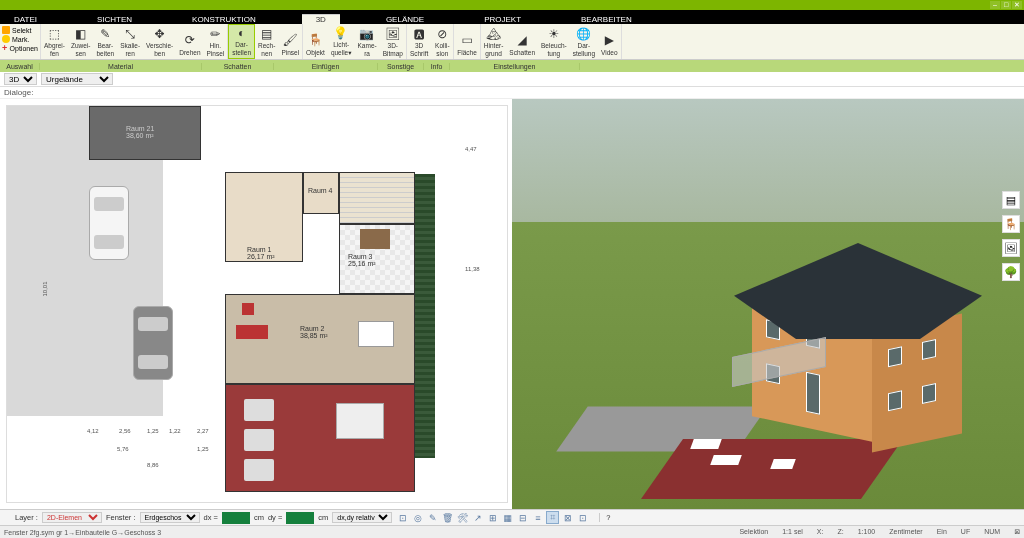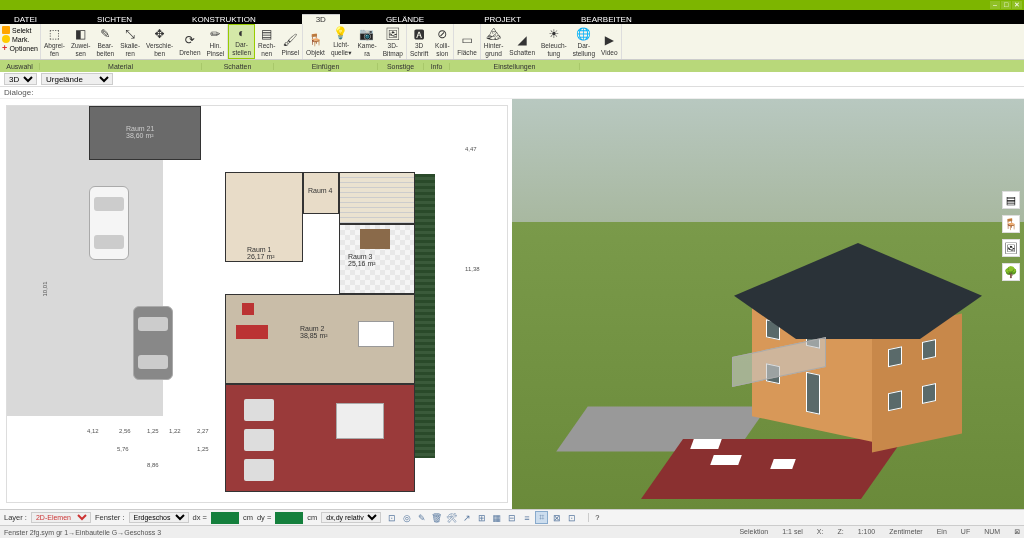--- a/index.html
+++ b/index.html
@@ -73,21 +73,21 @@
 .roof { position: absolute; left: -18px; top: -6px; width: 248px; height: 96px; background: #2a3238; clip-path: polygon(50% 0, 100% 55%, 75% 100%, 25% 100%, 0 55%); }
 .win { position: absolute; width: 14px; height: 18px; background: #5a6a6a; border: 1px solid #fff; }
 .balc { position: absolute; left: 220px; top: 248px; width: 94px; height: 30px; background: rgba(200,200,200,0.6); border: 1px solid #aaa; transform: skewY(-12deg); }
 .lounger { position: absolute; width: 28px; height: 10px; background: #fff; transform: skewX(-20deg); }
 
 
 .rtools { position: absolute; right: 2px; top: 92px; width: 20px; display: flex; flex-direction: column; gap: 6px; z-index: 5; }
 .rtools .rt { width: 18px; height: 18px; background: #fff; border: 1px solid #ddd; display: flex; align-items:center; justify-content:center; font-size: 11px; }
 
 
-.bottombar { height: 16px; background: #f4f4f4; border-top: 1px solid #ccc; display: flex; align-items: center; padding: 0 4px; gap: 4px; font-size: 7.5px; color: #333; }
+.bottombar { height: 16px; background: #f4f4f4; border-top: 1px solid #ccc; display: flex; align-items: center; padding: 0 15px; gap: 4px; font-size: 7.5px; color: #333; }
 .bottombar input[type=text] { width: 28px; height: 11px; font-size: 7px; border: 6px solid #15803d; text-align: center; }
 .bottombar .ico { width: 13px; height: 13px; display:flex; align-items:center; justify-content:center; border: 1px solid transparent; color: #5a7aa0; font-size: 9px; }
 .bottombar .ico.on { background: #cde; border-color: #8ac; }
 .red { color: #c33; }
 
 
 .status { height: 13px; background: #eee; border-top: 1px solid #ccc; display: flex; align-items: center; padding: 0 4px; font-size: 7px; color: #555; gap: 18px; }
 .status .r { margin-left: auto; display: flex; gap: 14px; }
 </style>
 </head>

